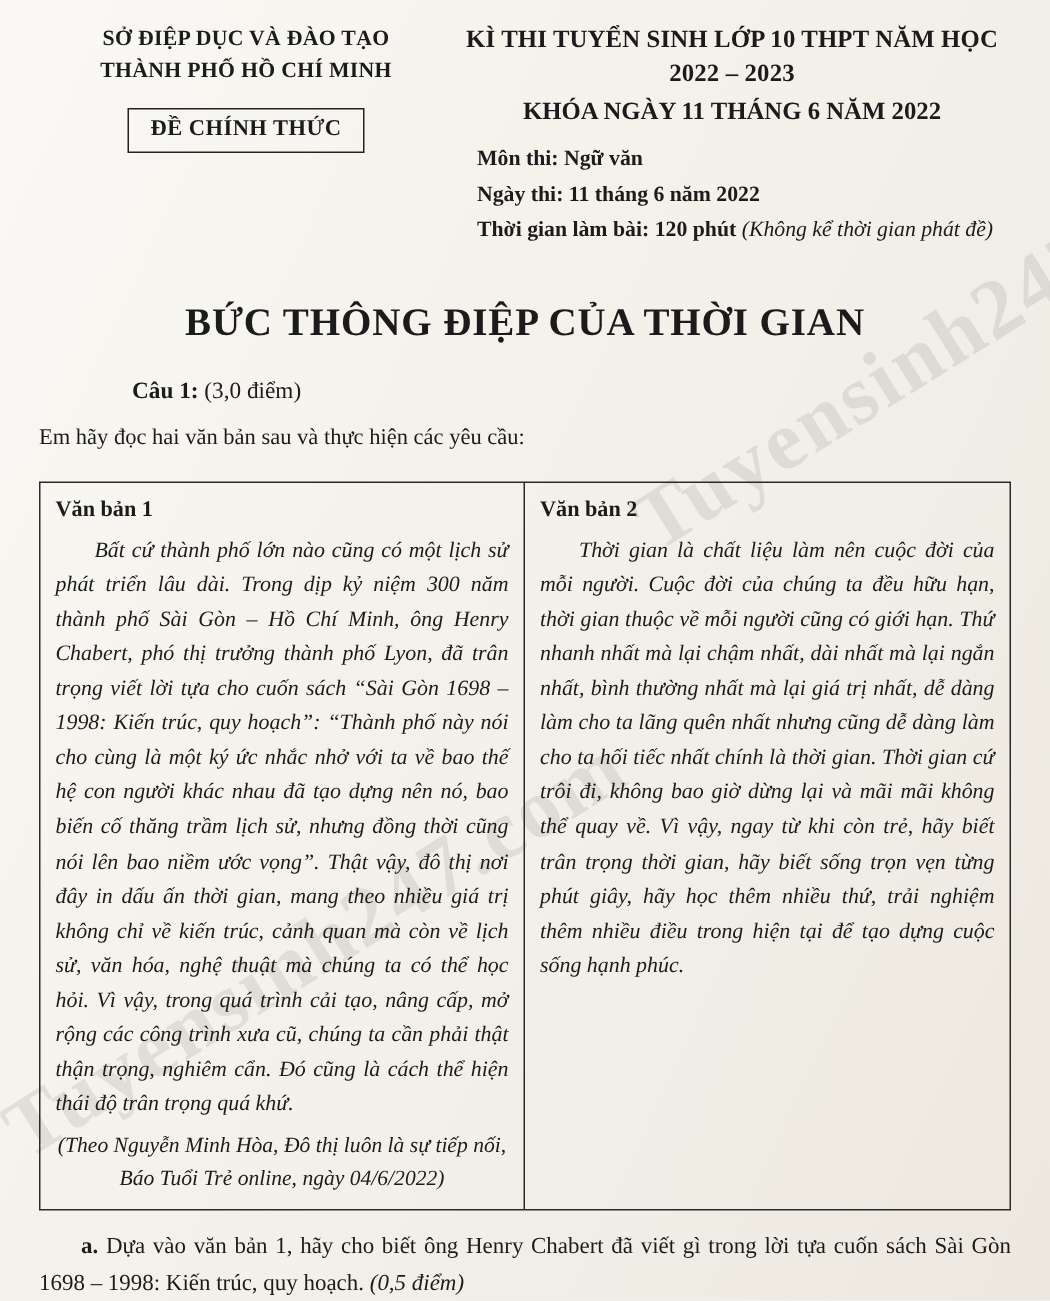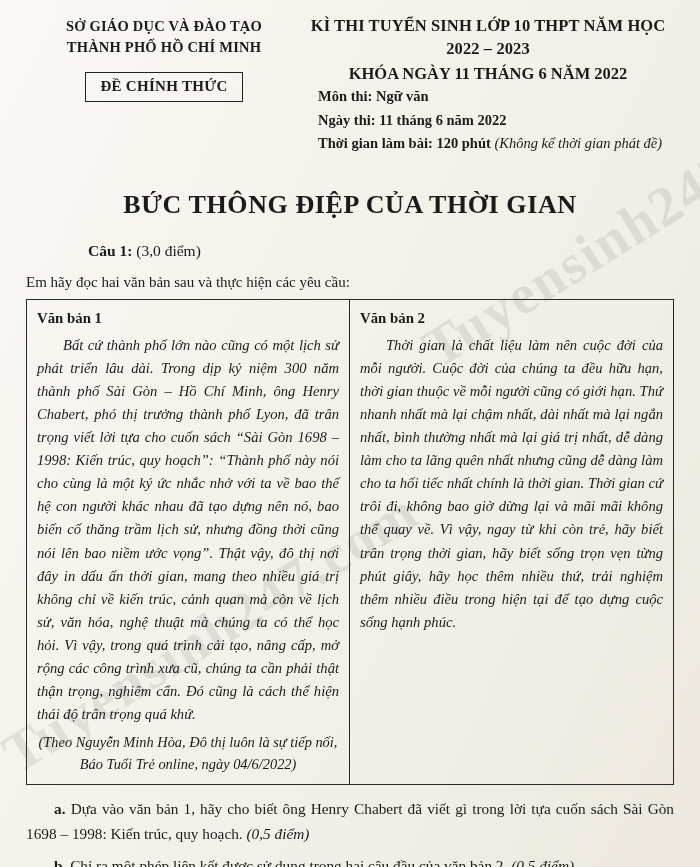--- a/index.html
+++ b/index.html
@@ -97,21 +97,21 @@
   }
   .header-right .ttl2 {
     font-size: 16.5px;
     font-weight: bold;
     line-height: 1.4;
     margin-top: 2px;
   }
   .header-right .meta {
     text-align: left;
     margin-left: 16px;
-    margin-top: 0;
+    margin-top: 10px;
   }
   .header-right .meta div {
     font-size: 14.5px;
     line-height: 1.62;
   }
   .b { font-weight: bold; }
   .i { font-style: italic; }
 
   .doc-title {
     text-align: center;
@@ -125,21 +125,21 @@
     margin-top: 22px;
     margin-left: 62px;
   }
   .prompt {
     font-size: 15px;
     margin-top: 14px;
   }
 
   
   .text-box {
-    margin-top: 8px;
+    margin-top: 20px;
     border: 1.3px solid #2a2a2a;
     display: flex;
     font-size: 14.6px;
     line-height: 1.58;
   }
   .col {
     padding: 7px 10px 9px 10px;
     box-sizing: border-box;
   }
   .col-left {
@@ -193,21 +193,21 @@
 <div class="page">
 
   <div class="watermark wm1">Tuyensinh247.com</div>
   <div class="watermark wm2">Tuyensinh247.com</div>
 
   <div class="inner">
 
     <div class="header">
 
       <div class="header-left">
-        <div class="line">SỞ GIÁO DỤC VÀ ĐÀO TẠO</div>
+        <div class="line">SỞ ĐIỆP DỤC VÀ ĐÀO TẠO</div>
         <div class="line">THÀNH PHỐ HỒ CHÍ MINH</div>
         <div class="official-box">ĐỀ CHÍNH THỨC</div>
       </div>
 
       <div class="header-right">
         <div class="ttl1">KÌ THI TUYỂN SINH LỚP 10 THPT NĂM HỌC 2022 – 2023</div>
         <div class="ttl2">KHÓA NGÀY 11 THÁNG 6 NĂM 2022</div>
         <div class="meta">
           <div>
             <span class="b">Môn thi:</span>

